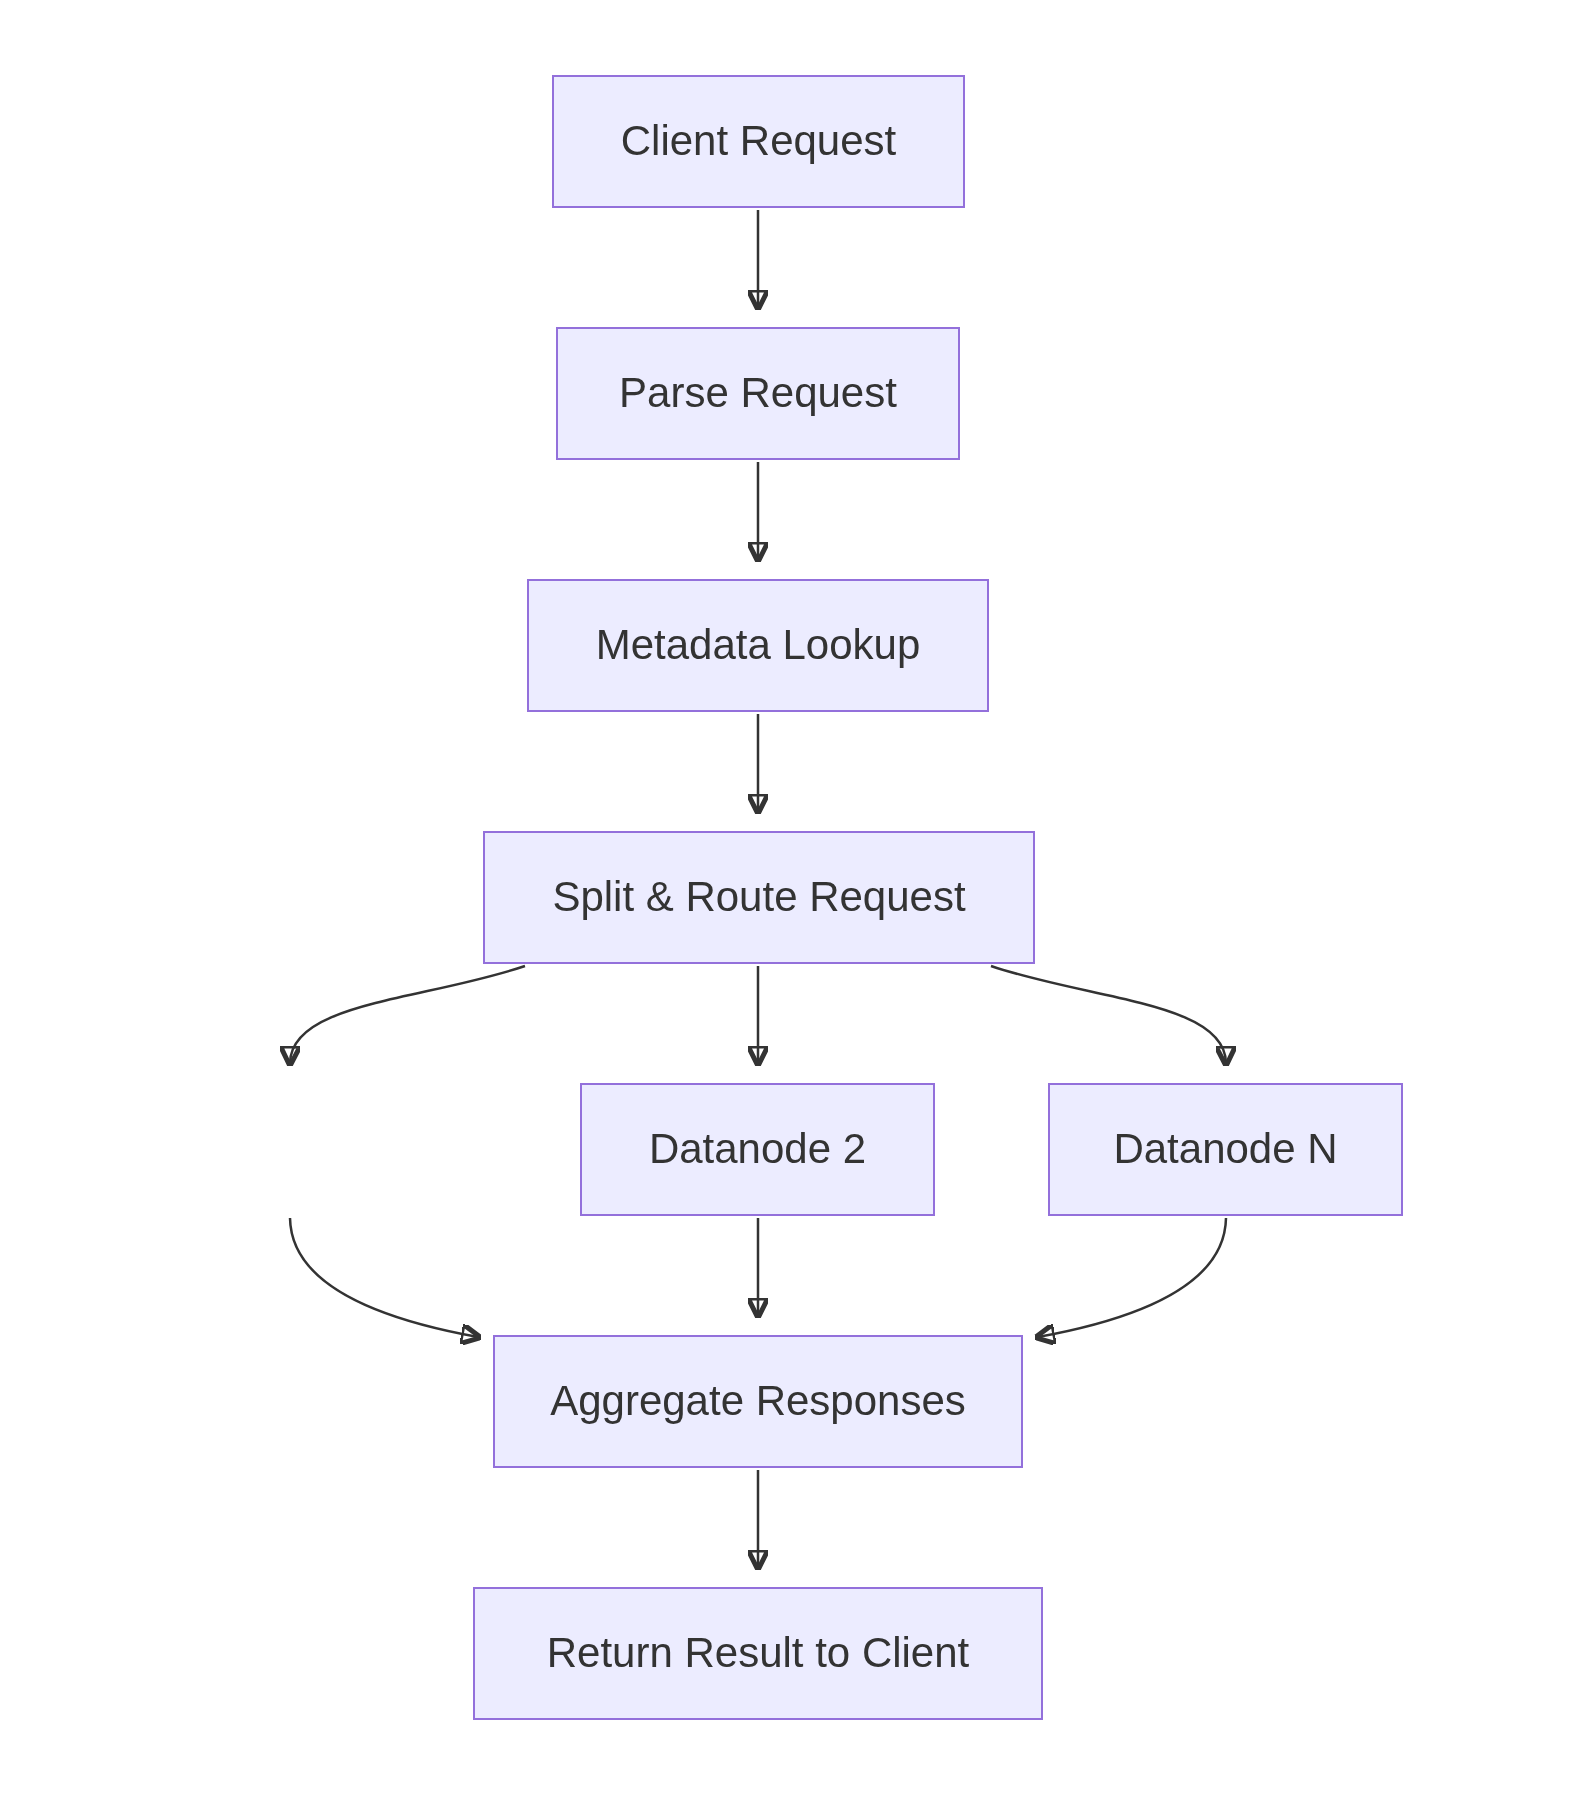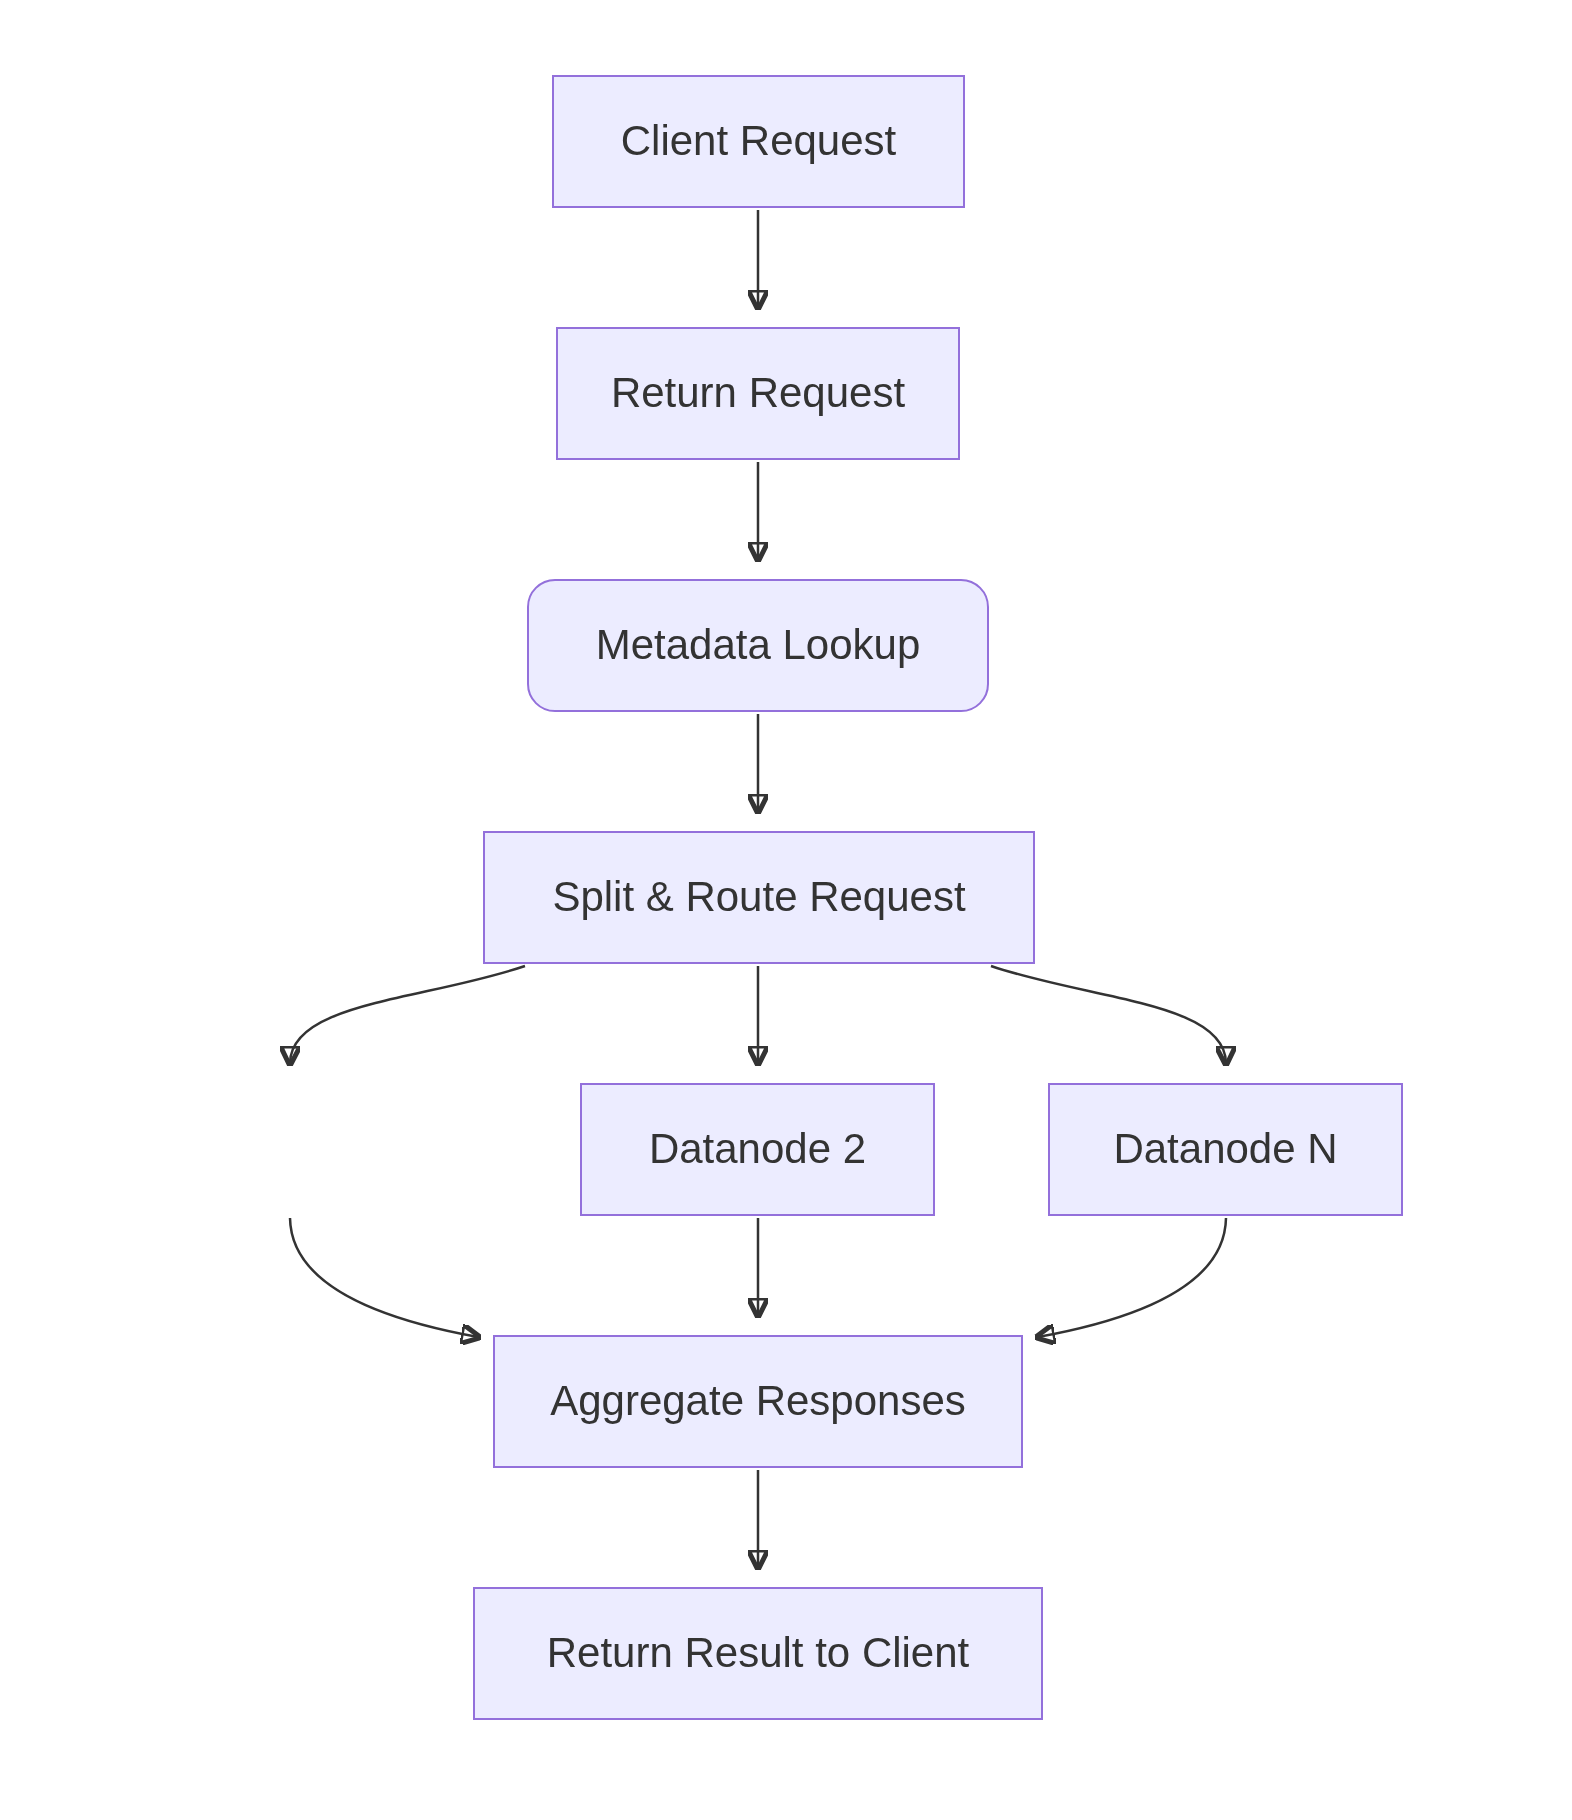--- a/index.html
+++ b/index.html
@@ -81,24 +81,24 @@
     <path d="M 1226 1218 C 1225 1278, 1154 1316, 1038 1337" marker-end="url(#arrowhead)"></path>
 
     <path d="M 758 1470 L 758 1567" marker-end="url(#arrowhead)"></path>
   </svg>
 
   <div class="node" style="left:552px; top:75px; width:413px;">
     <span class="label">Client Request</span>
   </div>
 
   <div class="node" style="left:556px; top:327px; width:404px;">
-    <span class="label">Return Request</span>
+    <span class="label">Parse Request</span>
   </div>
 
-  <div class="node" style="left:527px; top:579px; width:462px;border-radius:28px;">
+  <div class="node" style="left:527px; top:579px; width:462px;">
     <span class="label">Metadata Lookup</span>
   </div>
 
   <div class="node" style="left:483px; top:831px; width:552px;">
     <span class="label">Split &amp; Route Request</span>
   </div>
 
 
   <div class="node" style="left:580px; top:1083px; width:355px;">
     <span class="label">Datanode 2</span>

